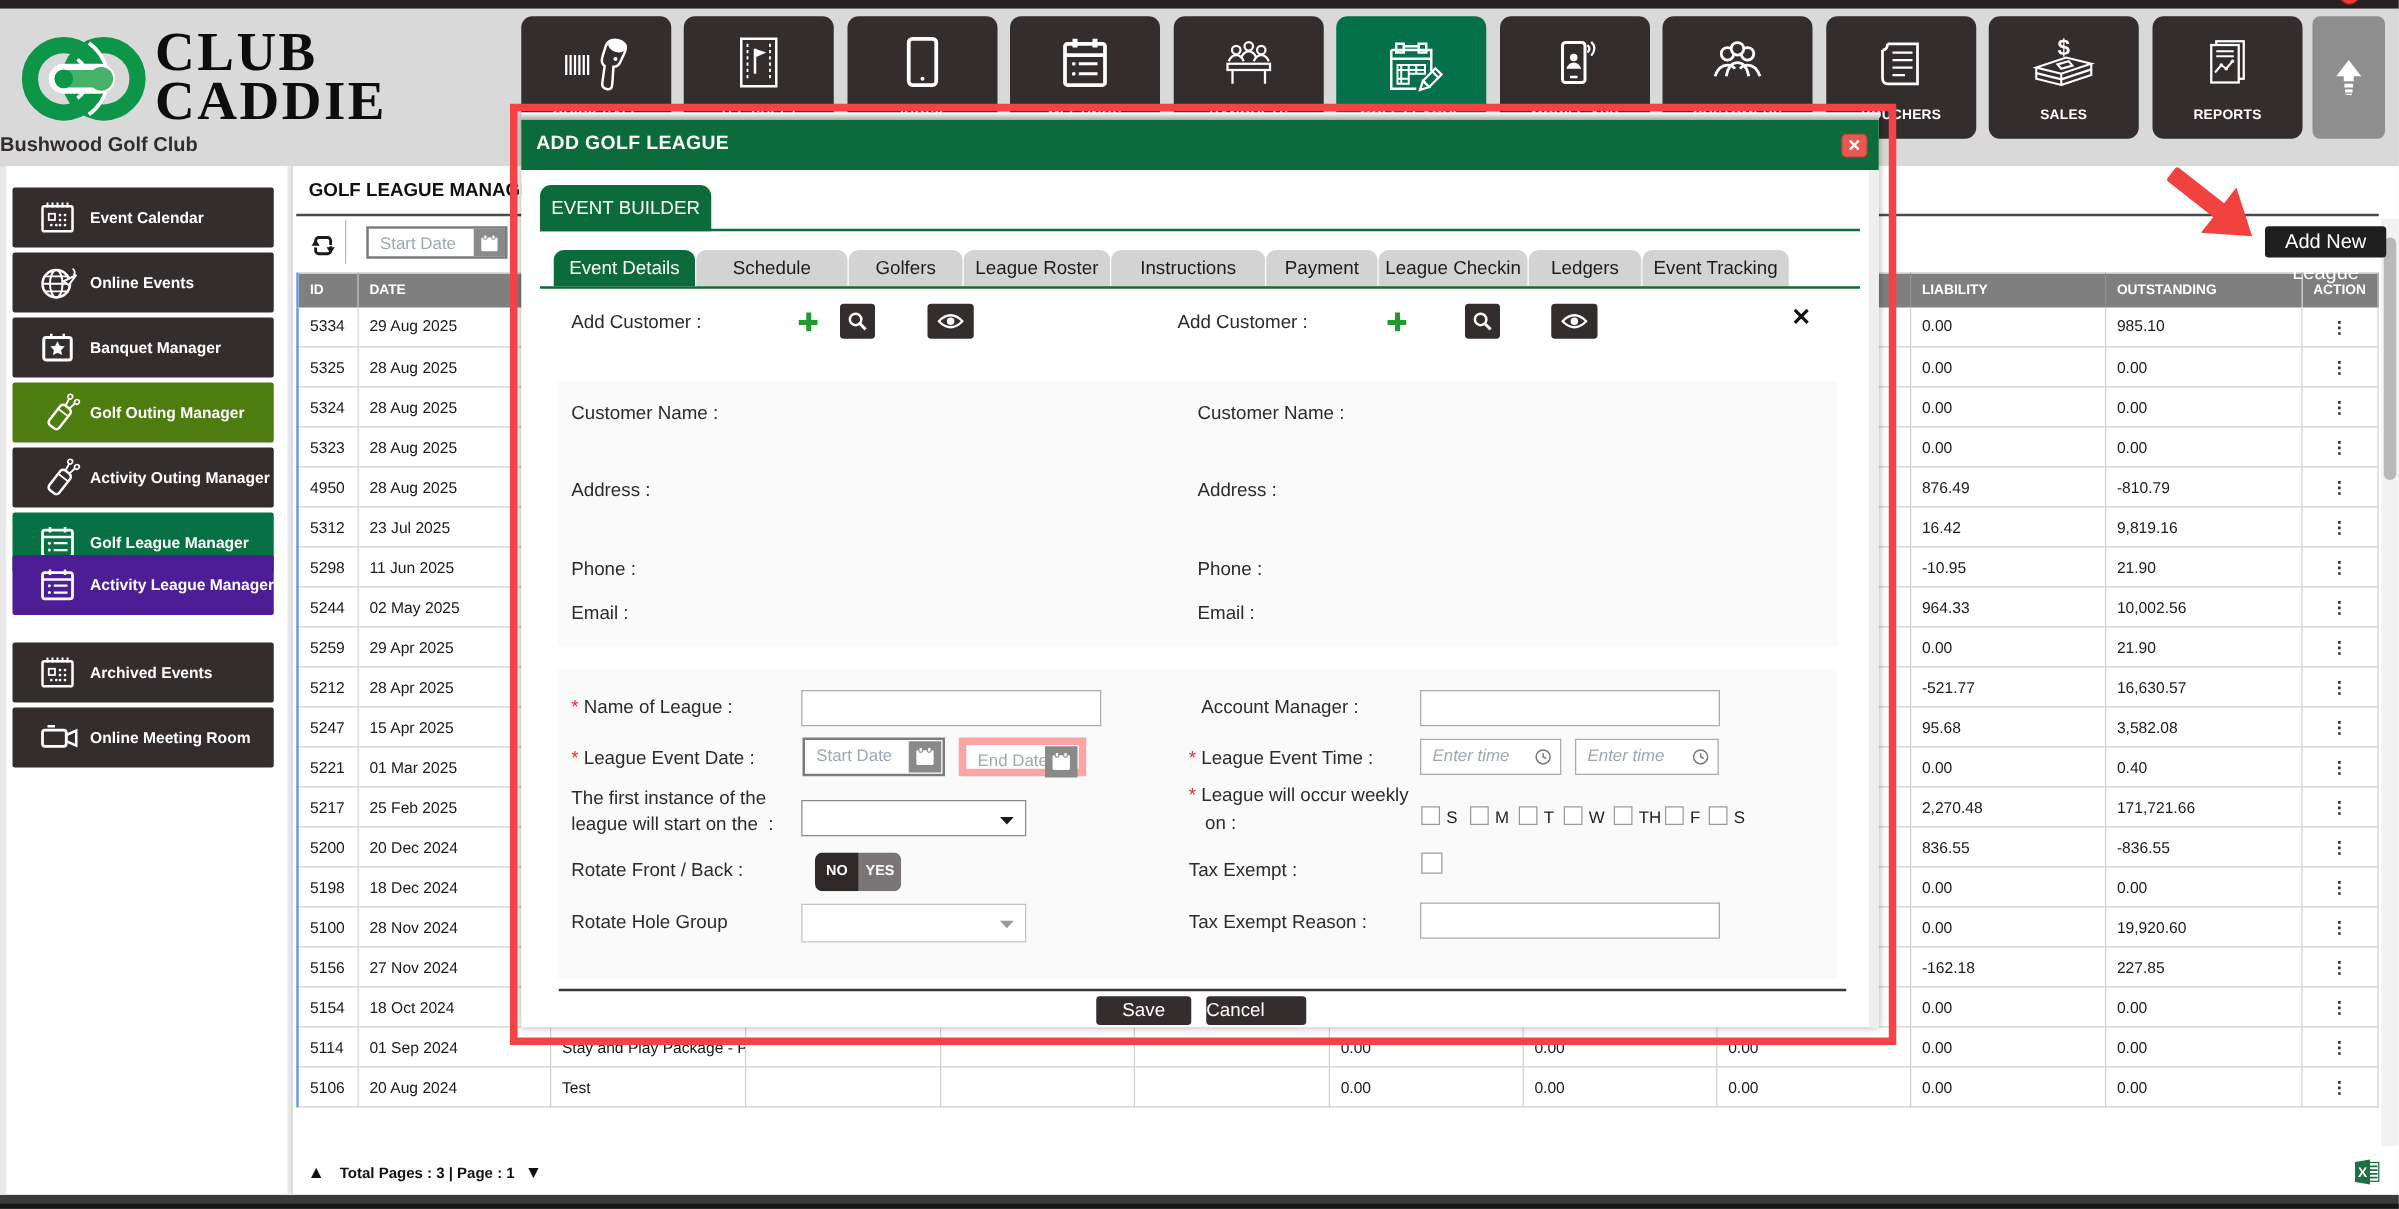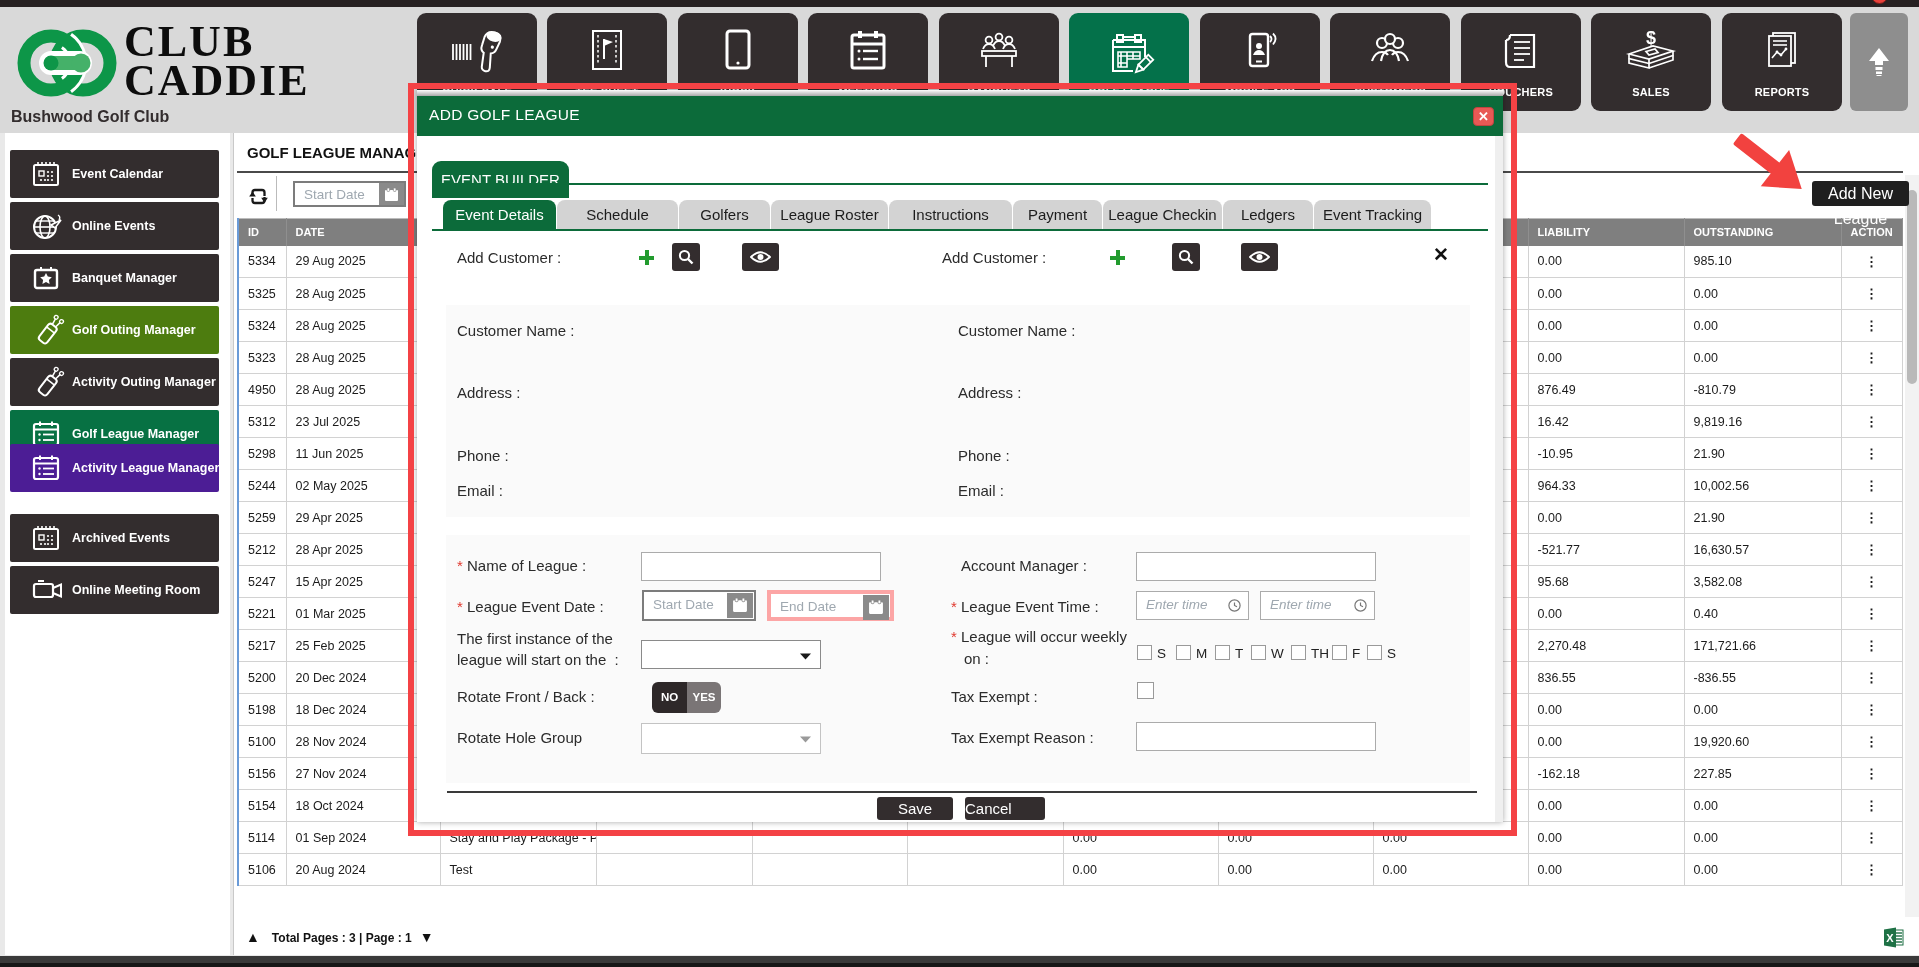--- a/index.html
+++ b/index.html
@@ -32,21 +32,21 @@
 <div class="abs" style="left:0;top:7px;width:1919px;height:126px;background:#d9d9d9;"></div>
 <svg class="abs" style="left:12px;top:20px;" width="110" height="86" viewBox="0 0 110 86">
 <circle cx="71" cy="43" r="27" fill="none" stroke="#0d9648" stroke-width="13"></circle>
 <path d="M54.5 20.9 A27 27 0 0 1 54.5 65.1" fill="none" stroke="#ffffff" stroke-width="19"></path>
 <circle cx="39" cy="43" r="27" fill="none" stroke="#0d9648" stroke-width="13"></circle>
 <path d="M39 33.5 L68 33.5 A9.5 9.5 0 0 1 68 52.5 L39 52.5 A9.5 9.5 0 0 1 39 33.5 Z" fill="#45b169" stroke="#fff" stroke-width="5"></path>
 <circle cx="39" cy="43" r="7.5" fill="#0d9648"></circle>
 <circle cx="69" cy="43" r="9.5" fill="#45b169"></circle>
 </svg>
 <div class="abs" style="left:124px;top:22px;font-size:44px;font-weight:bold;letter-spacing:2px;color:#0d0d0d;line-height:39px;font-family:Liberation Serif, serif;">CLUB<br>CADDIE</div>
-<div class="abs" style="left:11px;top:108px;font-size:16px;font-weight:bold;color:#332d2e;text-align:center;">Bushwood Golf Club</div>
+<div class="abs" style="left:0;top:108px;font-size:16px;font-weight:bold;color:#332d2e;text-align:center;">Bushwood Golf Club</div>
 <div class="tile" style="left:417px;background:#332d2e;">
     <svg width="60" height="50" viewBox="0 0 60 50">
 <g stroke="#fff" stroke-width="1.8" fill="none">
 <line x1="6" y1="17" x2="6" y2="33"></line>
         <line x1="9.5" y1="17" x2="9.5" y2="33"></line>
 <line x1="13" y1="17" x2="13" y2="33"></line>
         <line x1="16.5" y1="17" x2="16.5" y2="33"></line>
 <line x1="20" y1="17" x2="20" y2="33"></line>
         <line x1="23.5" y1="17" x2="23.5" y2="33"></line>
 </g>
@@ -665,24 +665,24 @@
 <svg class="abs" style="left:1716px;top:125px;" width="110" height="85" viewBox="0 0 110 85">
 <g transform="rotate(38 55 40)">
 <rect x="12" y="33" width="50" height="14" rx="2" fill="#f2423f"></rect>
 <polygon points="60,17 60,63 94,40" fill="#f2423f"></polygon>
 </g>
 </svg>
 <div class="abs" style="left:1812px;top:181px;width:97px;height:25px;background:#1f1f1f;border-radius:3px;color:#fff;font-size:16px;text-align:center;line-height:25px;">Add New League</div>
 <div class="abs" style="left:417px;top:90px;width:1086px;height:732px;background:#fff;box-shadow:0 0 6px rgba(0,0,0,.35);">
     <div class="abs" style="left:0;top:0;width:1086px;height:6px;background:linear-gradient(#fdfdfd,#a9a9a9);"></div>
     <div class="abs" style="left:0;top:6px;width:1086px;height:40px;background:#0c6b3a;">
-      <span style="position:absolute;left:12px;top:10px;color:#fff;font-size:15.5px;font-weight:normal;letter-spacing:.3px;">ADD GOLF LEAGUE</span>
+      <span style="position:absolute;left:12px;top:10px;color:#fff;font-size:15.5px;font-weight:bold;letter-spacing:.3px;">ADD GOLF LEAGUE</span>
       <div style="position:absolute;left:1056px;top:11px;width:21px;height:19px;background:#e85955;border:1px solid #c24440;border-radius:4px;color:#fff;font-size:13px;font-weight:bold;text-align:center;line-height:18px;">✕</div>
     </div>
-    <div class="abs" style="left:15px;top:58px;width:137px;height:37px;background:#0c6b3a;border-radius:9px 9px 0 0;color:#fff;font-size:15px;text-align:center;line-height:37px;margin-top:13px;">EVENT BUILDER</div>
+    <div class="abs" style="left:15px;top:58px;width:137px;height:37px;background:#0c6b3a;border-radius:9px 9px 0 0;color:#fff;font-size:15px;text-align:center;line-height:37px;">EVENT BUILDER</div>
     <div class="abs" style="left:15px;top:93px;width:1056px;height:2px;background:#0c6b3a;"></div>
     <div class="abs" style="left:0;top:110px;width:1086px;height:47px;">
       <div class="tab" style="left:26px;width:113px;background:#0c6b3a;color:#fff;">Event Details</div>
       <div class="tab" style="left:140px;width:121px;">Schedule</div>
       <div class="tab" style="left:262px;width:91px;">Golfers</div>
       <div class="tab" style="left:354px;width:117px;">League Roster</div>
       <div class="tab" style="left:472px;width:123px;">Instructions</div>
       <div class="tab" style="left:596px;width:89px;">Payment</div>
       <div class="tab" style="left:686px;width:119px;">League Checkin</div>
       <div class="tab" style="left:806px;width:90px;">Ledgers</div>
@@ -742,21 +742,21 @@
     <div class="abs" style="left:225px;top:500px;width:114px;height:31px;border:2px solid #7c7c7c;background:#fff;">
       <span style="position:absolute;left:9px;top:5px;font-size:13.5px;color:#9fa8b0;">Start Date</span>
       <div style="position:absolute;right:1px;top:1px;width:26px;height:25px;background:#8a8a8a;">
         <svg width="16" height="16" viewBox="0 0 15 15" style="position:absolute;left:5px;top:4px;">
           <rect x="1" y="3" width="13" height="11" rx="1" fill="#fff"></rect>
           <rect x="3" y="1" width="2.6" height="3.4" rx="0.8" fill="#fff" stroke="#8a8a8a" stroke-width="0.8"></rect>
           <rect x="9.4" y="1" width="2.6" height="3.4" rx="0.8" fill="#fff" stroke="#8a8a8a" stroke-width="0.8"></rect>
         </svg>
       </div>
     </div>
-    <div class="abs" style="left:350px;top:500px;width:127px;height:31px;border:4px solid #fca5a5;background:#fff;">
+    <div class="abs" style="left:350px;top:500px;width:102px;height:31px;border:6px solid #fca5a5;background:#fff;">
       <span style="position:absolute;left:9px;top:5px;font-size:13.5px;color:#9fa8b0;">End Date</span>
       <div style="position:absolute;right:1px;top:1px;width:26px;height:25px;background:#8a8a8a;">
         <svg width="16" height="16" viewBox="0 0 15 15" style="position:absolute;left:5px;top:4px;">
           <rect x="1" y="3" width="13" height="11" rx="1" fill="#fff"></rect>
           <rect x="3" y="1" width="2.6" height="3.4" rx="0.8" fill="#fff" stroke="#8a8a8a" stroke-width="0.8"></rect>
           <rect x="9.4" y="1" width="2.6" height="3.4" rx="0.8" fill="#fff" stroke="#8a8a8a" stroke-width="0.8"></rect>
         </svg>
       </div>
     </div>
     <div class="dlg-lbl" style="left:534px;top:508px;"><span class="star">*</span> League Event Time :</div>

